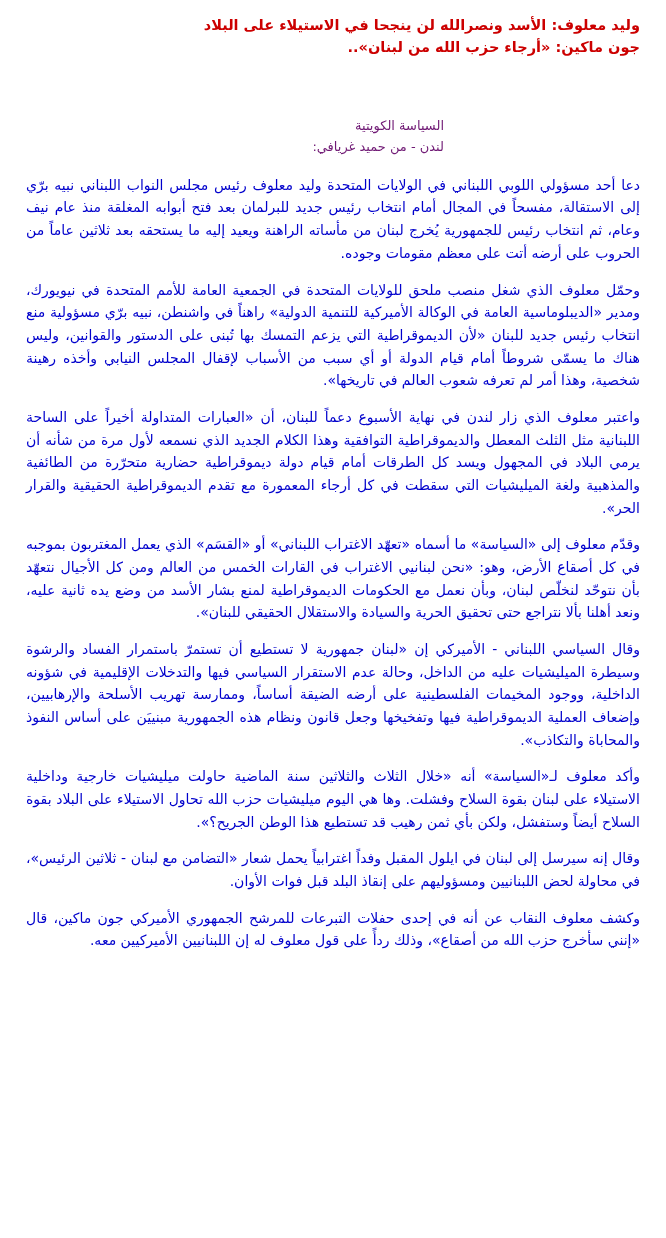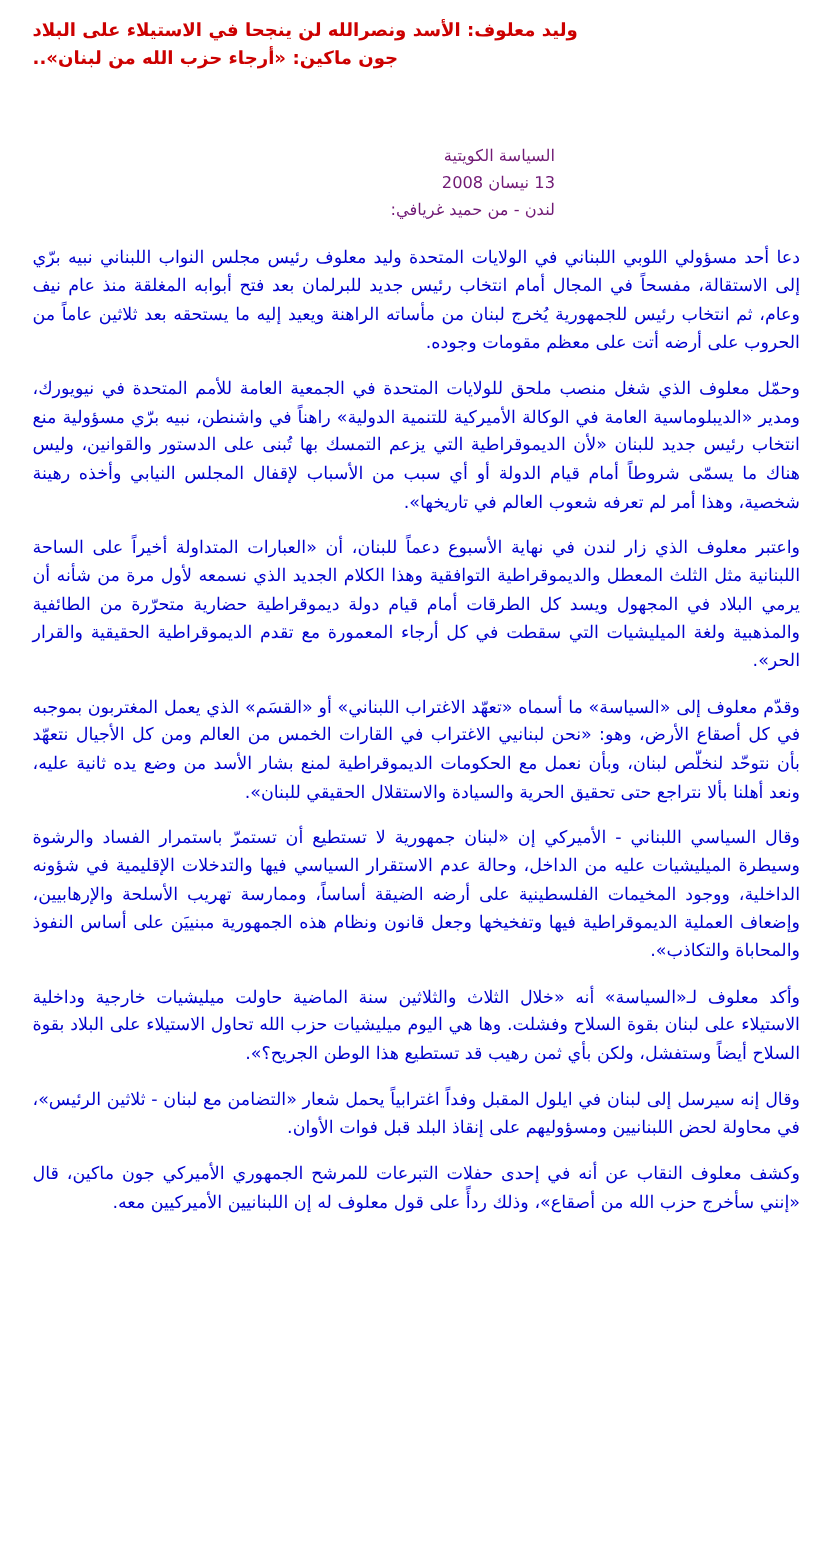--- a/index.html
+++ b/index.html
@@ -12,21 +12,21 @@
     min-height: 1238px;
     font-family: "DejaVu Sans", "Liberation Sans", sans-serif;
     color: #0000cc;
   }
   .page {
     width: 666px;
     box-sizing: border-box;
     padding: 14px 26px 20px 26px;
   }
   .headline {
-    text-align: left;
+    text-align: right;
     color: #cc0000;
     font-weight: bold;
     font-size: 14.5px;
     line-height: 1.55;
     direction: rtl;
   }
   .headline div {
     margin: 0;
   }
   .spacer-large {
@@ -68,21 +68,20 @@
 
   <div class="headline">
     <div>وليد معلوف: الأسد ونصرالله لن ينجحا في الاستيلاء على البلاد</div>
     <div>جون ماكين: «أرجاء حزب الله من لبنان»..</div>
   </div>
 
   <div class="spacer-large"></div>
 
   <div class="meta">
     <div>السياسة الكويتية</div>
-    <div>13 نيسان 2008</div>
     <div>لندن - من حميد غريافي:</div>
   </div>
 
   <div class="spacer-meta"></div>
 
   <div class="body-text">
     <p>دعا أحد مسؤولي اللوبي اللبناني في الولايات المتحدة وليد معلوف رئيس مجلس النواب اللبناني نبيه برّي إلى الاستقالة، مفسحاً في المجال أمام انتخاب رئيس جديد للبرلمان بعد فتح أبوابه المغلقة منذ عام نيف وعام، ثم انتخاب رئيس للجمهورية يُخرج لبنان من مأساته الراهنة ويعيد إليه ما يستحقه بعد ثلاثين عاماً من الحروب على أرضه أتت على معظم مقومات وجوده.</p>
     <p>وحمّل معلوف الذي شغل منصب ملحق للولايات المتحدة في الجمعية العامة للأمم المتحدة في نيويورك، ومدير «الديبلوماسية العامة في الوكالة الأميركية للتنمية الدولية» راهناً في واشنطن، نبيه برّي مسؤولية منع انتخاب رئيس جديد للبنان «لأن الديموقراطية التي يزعم التمسك بها تُبنى على الدستور والقوانين، وليس هناك ما يسمّى شروطاً أمام قيام الدولة أو أي سبب من الأسباب لإقفال المجلس النيابي وأخذه رهينة شخصية، وهذا أمر لم تعرفه شعوب العالم في تاريخها».</p>
     <p>واعتبر معلوف الذي زار لندن في نهاية الأسبوع دعماً للبنان، أن «العبارات المتداولة أخيراً على الساحة اللبنانية مثل الثلث المعطل والديموقراطية التوافقية وهذا الكلام الجديد الذي نسمعه لأول مرة من شأنه أن يرمي البلاد في المجهول ويسد كل الطرقات أمام قيام دولة ديموقراطية حضارية متحرّرة من الطائفية والمذهبية ولغة الميليشيات التي سقطت في كل أرجاء المعمورة مع تقدم الديموقراطية الحقيقية والقرار الحر».</p>
     <p>وقدّم معلوف إلى «السياسة» ما أسماه «تعهّد الاغتراب اللبناني» أو «القسَم» الذي يعمل المغتربون بموجبه في كل أصقاع الأرض، وهو: «نحن لبنانيي الاغتراب في القارات الخمس من العالم ومن كل الأجيال نتعهّد بأن نتوحّد لنخلّص لبنان، وبأن نعمل مع الحكومات الديموقراطية لمنع بشار الأسد من وضع يده ثانية عليه، ونعد أهلنا بألا نتراجع حتى تحقيق الحرية والسيادة والاستقلال الحقيقي للبنان».</p>

